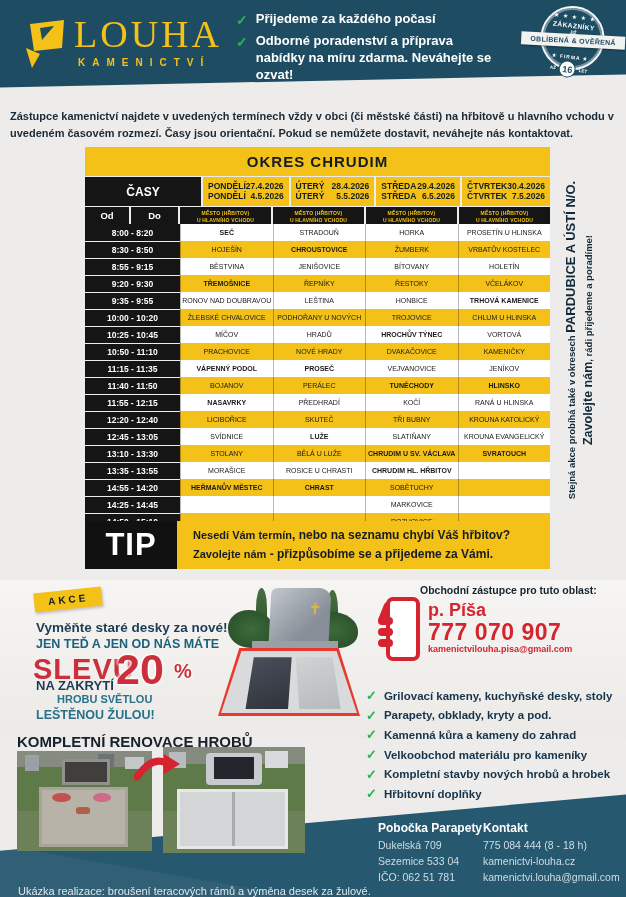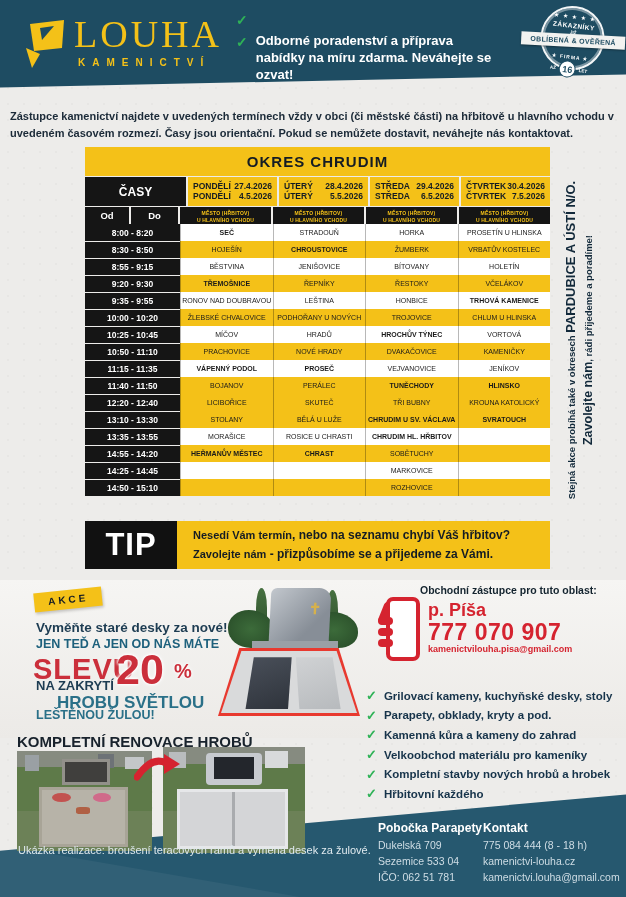--- a/index.html
+++ b/index.html
@@ -34,21 +34,21 @@
   .b-ribbon{position:absolute;left:-2px;top:30px;width:104px;height:13px;background:#f2f2f0;color:#1e4c62;
             transform:rotate(-4deg);display:flex;align-items:center;justify-content:center;
             font-size:7px;font-weight:800;letter-spacing:.3px;box-shadow:0 1px 2px rgba(0,0,0,.35);}
   
   .intro{position:absolute;left:10px;top:97px;width:607px;font-size:11px;font-weight:800;color:#1b2a38;line-height:1.5;z-index:1;}
   
   .okres{position:absolute;left:85px;top:147px;width:465px;z-index:1;}
   .t-title{height:29px;line-height:29px;background:#f4c118;text-align:center;
            font-size:15px;font-weight:800;letter-spacing:1px;color:#141c24;}
   .t-head{display:flex;height:29px;margin-top:1px;}
-  .t-casy{width:101px;background:#151515;color:#fff;font-size:12px;font-weight:800;
+  .t-casy{width:116px;background:#151515;color:#fff;font-size:12px;font-weight:800;
           display:flex;align-items:center;justify-content:center;box-sizing:border-box;}
   .day-cell{flex:1;background:#f4c118;border-left:2px solid #edecea;box-sizing:border-box;
             display:flex;flex-direction:column;justify-content:center;gap:1px;padding:0 5px;}
   .day-line{display:flex;justify-content:space-between;font-size:8.5px;font-weight:800;color:#141c24;line-height:1.1;}
   .t-sub{display:flex;height:17px;margin-top:1px;}
   .t-od,.t-do{width:46px;background:#151515;color:#fff;font-size:9.5px;font-weight:800;
               display:flex;align-items:center;justify-content:center;box-sizing:border-box;}
   .t-od{border-right:2px solid #edecea;}
   .t-do{width:47px;}
   .mesto-cell{flex:1;background:#151515;color:#f4c118;font-size:5px;font-weight:700;text-align:center;
@@ -81,21 +81,21 @@
   .akce-tag{position:absolute;left:34px;top:590px;background:#f4c118;color:#141c24;padding:4px 14px;
             font-size:10px;font-weight:800;letter-spacing:3px;transform:rotate(-6deg);box-shadow:1px 2px 3px rgba(0,0,0,.2);z-index:2;}
   .pr-head{position:absolute;left:36px;top:620px;font-size:13.5px;font-weight:800;color:#1d3c52;z-index:2;}
   .pr-sub{position:absolute;left:36px;top:637px;font-size:12.5px;font-weight:800;color:#1d607c;z-index:2;}
   .pr-slevu{position:absolute;left:33px;top:653px;font-size:29px;font-weight:900;color:#cb2f3b;letter-spacing:1px;z-index:2;}
   .pr-20{position:absolute;left:116px;top:645px;font-size:43px;font-weight:900;color:#cb2f3b;z-index:2;
          text-shadow:0 0 3px #fff,0 0 3px #fff,0 0 5px #fff;}
   .pr-pct{position:absolute;left:174px;top:660px;font-size:20px;font-weight:900;color:#cb2f3b;z-index:2;
           text-shadow:0 0 3px #fff,0 0 4px #fff;}
   .pr-l1{position:absolute;left:36px;top:678px;font-size:13px;font-weight:800;color:#1d3c52;z-index:2;}
-  .pr-l2{position:absolute;left:36px;top:693px;font-size:17px;font-weight:800;color:#2a7088;z-index:2;padding-left:21px;}
+  .pr-l2{position:absolute;left:36px;top:693px;font-size:11px;font-weight:800;color:#2a7088;z-index:2;padding-left:21px;}
   .pr-l3{position:absolute;left:36px;top:708px;font-size:12.5px;font-weight:800;color:#2a7088;z-index:2;}
   
   .grave{position:absolute;left:218px;top:584px;width:142px;height:136px;z-index:2;}
   .g-stone{position:absolute;left:52px;top:4px;width:60px;height:56px;border-radius:6px 12px 2px 2px;
            background:linear-gradient(135deg,#c2c7cd,#878e97 70%);transform:skewX(-3deg);}
   .g-cross{position:absolute;right:9px;top:12px;color:#d6b14c;font-size:15px;font-weight:700;}
   .g-bush{position:absolute;background:radial-gradient(#3c6b3a,#274a27);border-radius:50% 60% 45% 55%;}
   .g-bush.l{left:10px;top:26px;width:46px;height:38px;}
   .g-bush.r{right:2px;top:28px;width:48px;height:36px;}
   .g-cyp{position:absolute;width:11px;height:50px;background:linear-gradient(#467040,#2c4c2a);border-radius:50%/40%;}
@@ -136,21 +136,21 @@
   .new-grave{position:absolute;left:10%;top:40%;width:78%;height:56%;background:#d4d5d7;border:3px solid #e6e7e9;box-sizing:border-box;}
   .new-split{position:absolute;left:49%;top:0;width:3%;height:100%;background:#a9abae;}
   .new-head{position:absolute;left:30%;top:6%;width:40%;height:30%;background:#c7cacf;border-radius:4px;}
   .new-head-in{position:absolute;left:14%;top:12%;width:72%;height:70%;background:#23262c;}
   .arrow{position:absolute;left:134px;top:753px;z-index:4;}
   
   .footer{position:absolute;left:0;top:775px;width:626px;height:122px;background:#26586f;
           clip-path:polygon(0 62%,100% 16%,100% 100%,0 100%);z-index:1;}
   .footer-sheen{position:absolute;left:0;top:70px;width:300px;height:52px;background:rgba(255,255,255,.05);
                 clip-path:polygon(0 100%,100% 100%,0 0);}
-  .caption{position:absolute;left:18px;top:844px;width:470px;font-size:11px;color:#dfe9ee;z-index:3;}
+  .caption{position:absolute;left:18px;top:885px;width:470px;font-size:11px;color:#dfe9ee;z-index:3;}
   .f-col{position:absolute;top:819px;z-index:3;color:#cfdde5;font-size:10.5px;line-height:16px;}
   .f-col .f-title{color:#fff;font-size:12px;font-weight:800;line-height:18px;}
   .f-branch{left:378px;} .f-contact{left:483px;}
   
   .y{fill:#f4c118;}
 </style>
 </head>
 <body>
 
 <div class="page">
@@ -161,20 +161,21 @@
         <polygon class="y" points="10,6 44,2 42,30 14,33"></polygon>
         <polygon points="20,10 34,8 22,22" fill="#1e4c62"></polygon>
         <polygon class="y" points="6,30 20,36 12,50"></polygon>
       </svg>
     </div>
     <div class="logo-word">LOUHA</div>
     <div class="logo-sub">KAMENICTVÍ</div>
     <div class="bullets">
       <div class="bullet">
         <span class="check">✓</span>
+        <span>Přijedeme za každého počasí</span>
       </div>
       <div class="bullet">
         <span class="check">✓</span>
         <span>Odborné poradenství a příprava nabídky na míru zdarma. Neváhejte se ozvat!</span>
       </div>
     </div>
   </div>
 
   <div class="badge">
     <div class="badge-circle">
@@ -326,26 +327,40 @@
           <div class="t-city">VEJVANOVICE</div>
           <div class="t-city">JENÍKOV</div>
         </div>
         <div class="t-row yellow">
           <div class="t-time">11:40 - 11:50</div>
           <div class="t-city">BOJANOV</div>
           <div class="t-city">PERÁLEC</div>
           <div class="t-city b">TUNĚCHODY</div>
           <div class="t-city b">HLINSKO</div>
         </div>
+        <div class="t-row white">
+          <div class="t-time">11:55 - 12:15</div>
+          <div class="t-city b">NASAVRKY</div>
+          <div class="t-city">PŘEDHRADÍ</div>
+          <div class="t-city">KOČÍ</div>
+          <div class="t-city">RANÁ U HLINSKA</div>
+        </div>
         <div class="t-row yellow">
           <div class="t-time">12:20 - 12:40</div>
           <div class="t-city">LICIBOŘICE</div>
           <div class="t-city">SKUTEČ</div>
           <div class="t-city">TŘI BUBNY</div>
           <div class="t-city">KROUNA KATOLICKÝ</div>
+        </div>
+        <div class="t-row white">
+          <div class="t-time">12:45 - 13:05</div>
+          <div class="t-city">SVÍDNICE</div>
+          <div class="t-city b">LUŽE</div>
+          <div class="t-city">SLATIŇANY</div>
+          <div class="t-city">KROUNA EVANGELICKÝ</div>
         </div>
         <div class="t-row yellow">
           <div class="t-time">13:10 - 13:30</div>
           <div class="t-city">STOLANY</div>
           <div class="t-city">BĚLÁ U LUŽE</div>
           <div class="t-city b">CHRUDIM U SV. VÁCLAVA</div>
           <div class="t-city b">SVRATOUCH</div>
         </div>
         <div class="t-row white">
           <div class="t-time">13:35 - 13:55</div>
@@ -445,21 +460,21 @@
       <div class="svc-item">
         <span class="check">✓</span>
         <span class="svc-text">Velkoobchod materiálu pro kameníky</span>
       </div>
       <div class="svc-item">
         <span class="check">✓</span>
         <span class="svc-text">Kompletní stavby nových hrobů a hrobek</span>
       </div>
       <div class="svc-item">
         <span class="check">✓</span>
-        <span class="svc-text">Hřbitovní každého</span>
+        <span class="svc-text">Hřbitovní doplňky</span>
       </div>
     </div>
 
   <div class="ren-head">KOMPLETNÍ RENOVACE HROBŮ</div>
   <div class="photo photo1">
     <div class="tomb" style="left:6%;top:4%;width:10%;height:16%;"></div>
     <div class="tomb" style="left:60%;top:3%;width:12%;height:14%;background:#6d7276;"></div>
     <div class="tomb" style="left:80%;top:6%;width:14%;height:12%;background:#c4c7c9;"></div>
     <div class="old-head"></div>
     <div class="old-grave"></div>

